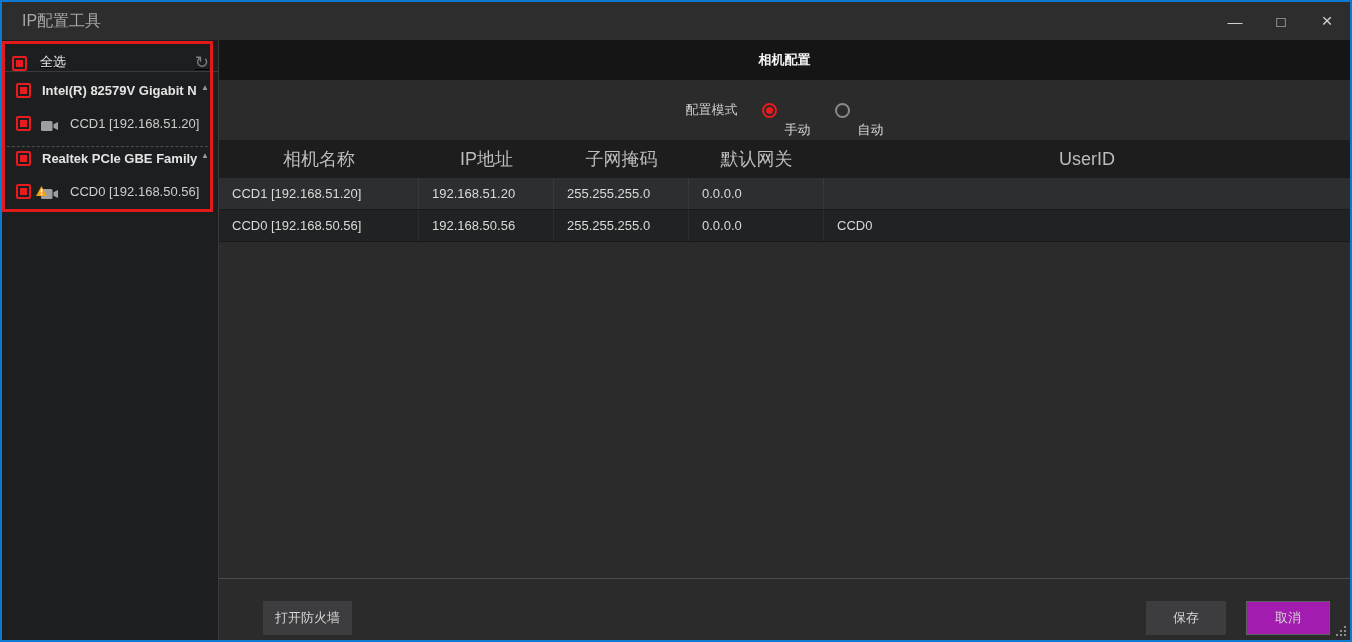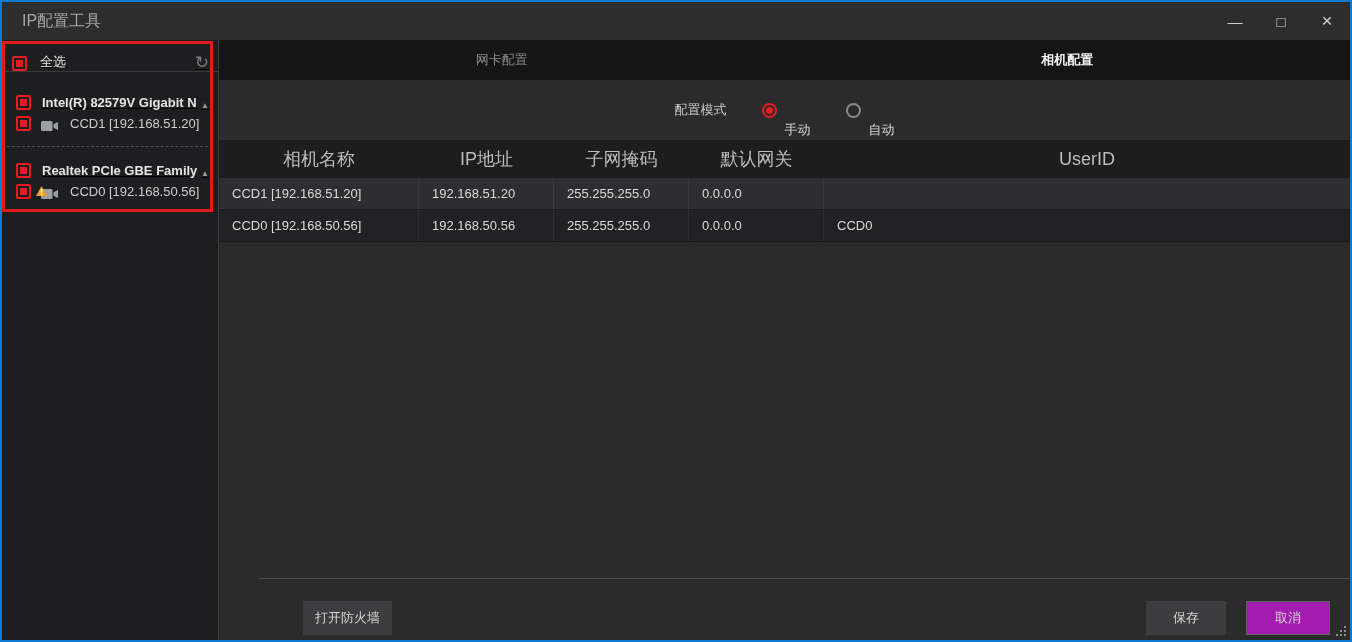--- a/index.html
+++ b/index.html
@@ -20,56 +20,56 @@
   
   .sidebar{width:217px;flex:0 0 217px;background:#1d1e20;border-right:1px solid #3a3a3c;position:relative;}
   .select-all-row{height:31px;display:flex;align-items:flex-end;padding:0 9px 0 10px;text-decoration:underline;}
   .checkbox{width:15px;height:15px;flex:0 0 15px;border:2px solid #e81b1e;border-radius:2px;
             display:flex;align-items:center;justify-content:center;background:#1d1e20;}
   .checkbox .inner{width:7px;height:7px;background:#e81b1e;}
   .select-all-label{margin-left:13px;font-size:13px;color:#e8e8e8;}
   .refresh{margin-left:auto;color:#7d7d7d;font-size:17px;line-height:1;}
   .sidebar-sep{height:1px;background:#3a3a3c;}
   .group{margin-top:11px;}
-  .group-header{height:27px;display:flex;align-items:flex-end;padding:0 9px 0 14px;text-decoration:underline;}
+  .group-header{height:27px;display:flex;align-items:flex-start;padding:0 9px 0 14px;}
   .group-name{margin-left:11px;font-size:13px;font-weight:bold;color:#e4e4e4;white-space:nowrap;overflow:hidden;flex:1;}
   .collapse{color:#9b9b9b;font-size:8px;margin-left:4px;}
   .camera-row{height:27px;display:flex;align-items:center;padding-left:14px;}
   .cam-icon{margin-left:10px;position:relative;width:17px;height:12px;flex:0 0 17px;}
   .warn-overlay{position:absolute;left:-5px;bottom:-2px;}
   .cam-label{margin-left:12px;font-size:13px;color:#cdcdcd;white-space:nowrap;}
   .dashed-sep{border-top:1px dashed #4e4e50;margin:9px 5px 2px 5px;}
   .annotation{position:absolute;left:0;top:39px;width:211px;height:171px;border:3px solid #e11a1c;z-index:5;pointer-events:none;}
   
   .main{flex:1;display:flex;flex-direction:column;min-width:0;background:#2b2b2b;}
   .tabbar{height:40px;flex:0 0 40px;background:#151516;display:flex;}
   .tab{flex:1;display:flex;align-items:center;justify-content:center;font-size:13px;color:#8b8b8b;}
   .tab.active{color:#f5f5f5;font-weight:bold;}
-  .config-row{height:60px;flex:0 0 60px;display:flex;align-items:center;justify-content:center;gap:35px;}
+  .config-row{height:60px;flex:0 0 60px;display:flex;align-items:center;justify-content:center;gap:24px;}
   .config-label{font-size:13px;color:#cccccc;}
   .radio-opt{display:flex;align-items:center;gap:8px;}
   .radio{width:15px;height:15px;border-radius:50%;border:2px solid #8a8a8a;display:flex;align-items:center;justify-content:center;}
   .radio.checked{border-color:#e81b1e;}
   .radio .dot{width:7px;height:7px;border-radius:50%;}
   .radio.checked .dot{background:#e81b1e;}
   .radio-label{font-size:13px;color:#d6d6d6;margin-top:39px;}
   
   .thead{height:38px;flex:0 0 38px;background:#1d1d1e;display:flex;align-items:center;}
   .th{font-size:18px;color:#bcbcbc;display:flex;align-items:center;justify-content:center;height:100%;}
   .col-0{width:200px;flex:0 0 200px;}
   .col-1,.col-2,.col-3{width:135px;flex:0 0 135px;}
   .col-4{flex:1;min-width:0;}
   .trow{height:32px;flex:0 0 32px;display:flex;align-items:center;font-size:13px;color:#dadada;border-bottom:1px solid #1a1a1b;}
   .trow.odd{background:#2c2e2f;}
   .trow.even{background:#212223;}
   .td{padding-left:13px;height:100%;display:flex;align-items:center;border-right:1px solid rgba(255,255,255,0.055);white-space:nowrap;overflow:hidden;}
   .td.col-4{border-right:none;}
   .main-spacer{flex:1;}
   
-  .footer{height:62px;flex:0 0 62px;border-top:1px solid #4c4c4e;display:flex;align-items:center;padding:16px 20px 0 44px;margin-left:40px;}
+  .footer{height:62px;flex:0 0 62px;border-top:1px solid #4c4c4e;display:flex;align-items:center;padding:16px 20px 0 44px;}
   .btn{height:34px;display:flex;align-items:center;justify-content:center;background:#3d3d3f;color:#d6d6d6;font-size:13px;}
   .btn.firewall{padding:0 12px;}
   .btn.save{margin-left:auto;padding:0 27px;}
   .btn.cancel{margin-left:20px;padding:0 28px;background:#a21caf;border:1px solid #606062;}
   .grip{position:absolute;right:4px;bottom:4px;width:2px;height:2px;background:#8f8f8f;
         box-shadow:0 -4px #8f8f8f,0 -8px #8f8f8f,-4px 0 #8f8f8f,-8px 0 #8f8f8f,-4px -4px #8f8f8f;}
 </style>
 </head>
 <body>
 
@@ -146,21 +146,20 @@
             </span>
           </span>
           <span class="cam-label">CCD0 [192.168.50.56]</span>
         </div>
       </div>
     </div>
 
     <div class="main">
 
       <div class="tabbar">
-        <div class="tab">网卡配置</div>
         <div class="tab active">相机配置</div>
       </div>
 
       <div class="config-row">
         <span class="config-label">配置模式</span>
         <span class="radio-opt">
           <span class="radio checked">
               <span class="dot"></span>
             </span>
           <span class="radio-label">手动</span>

